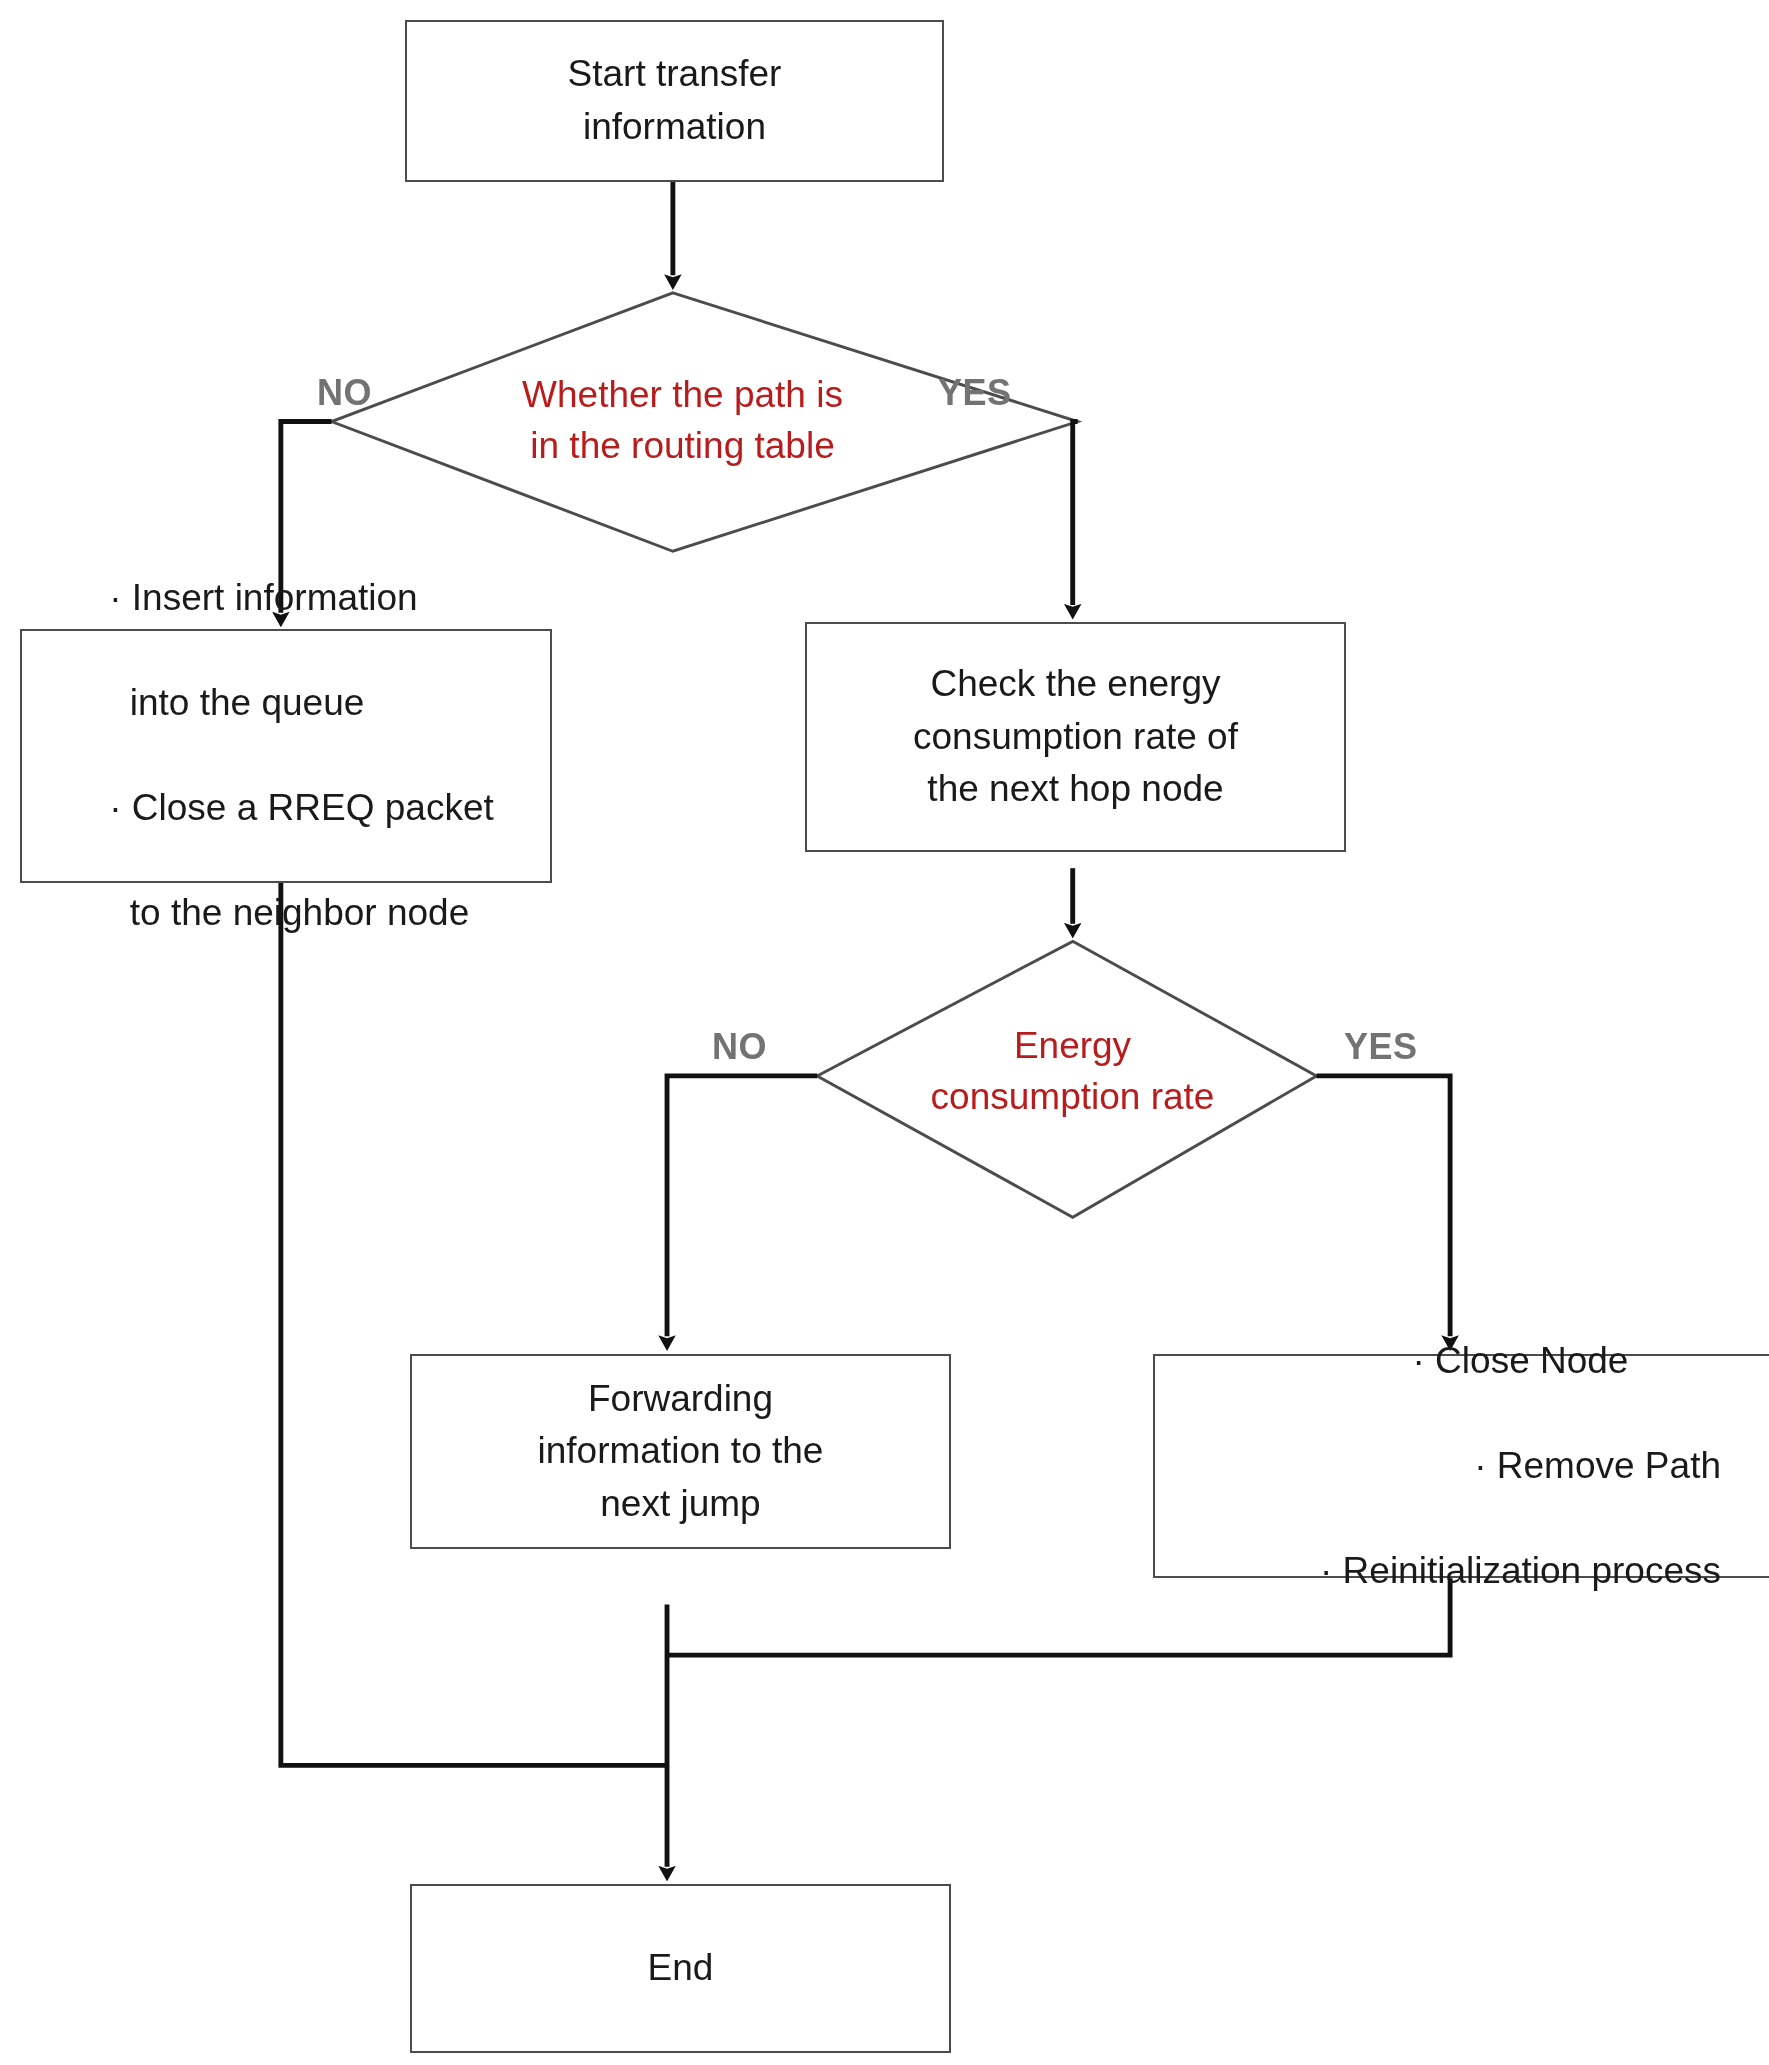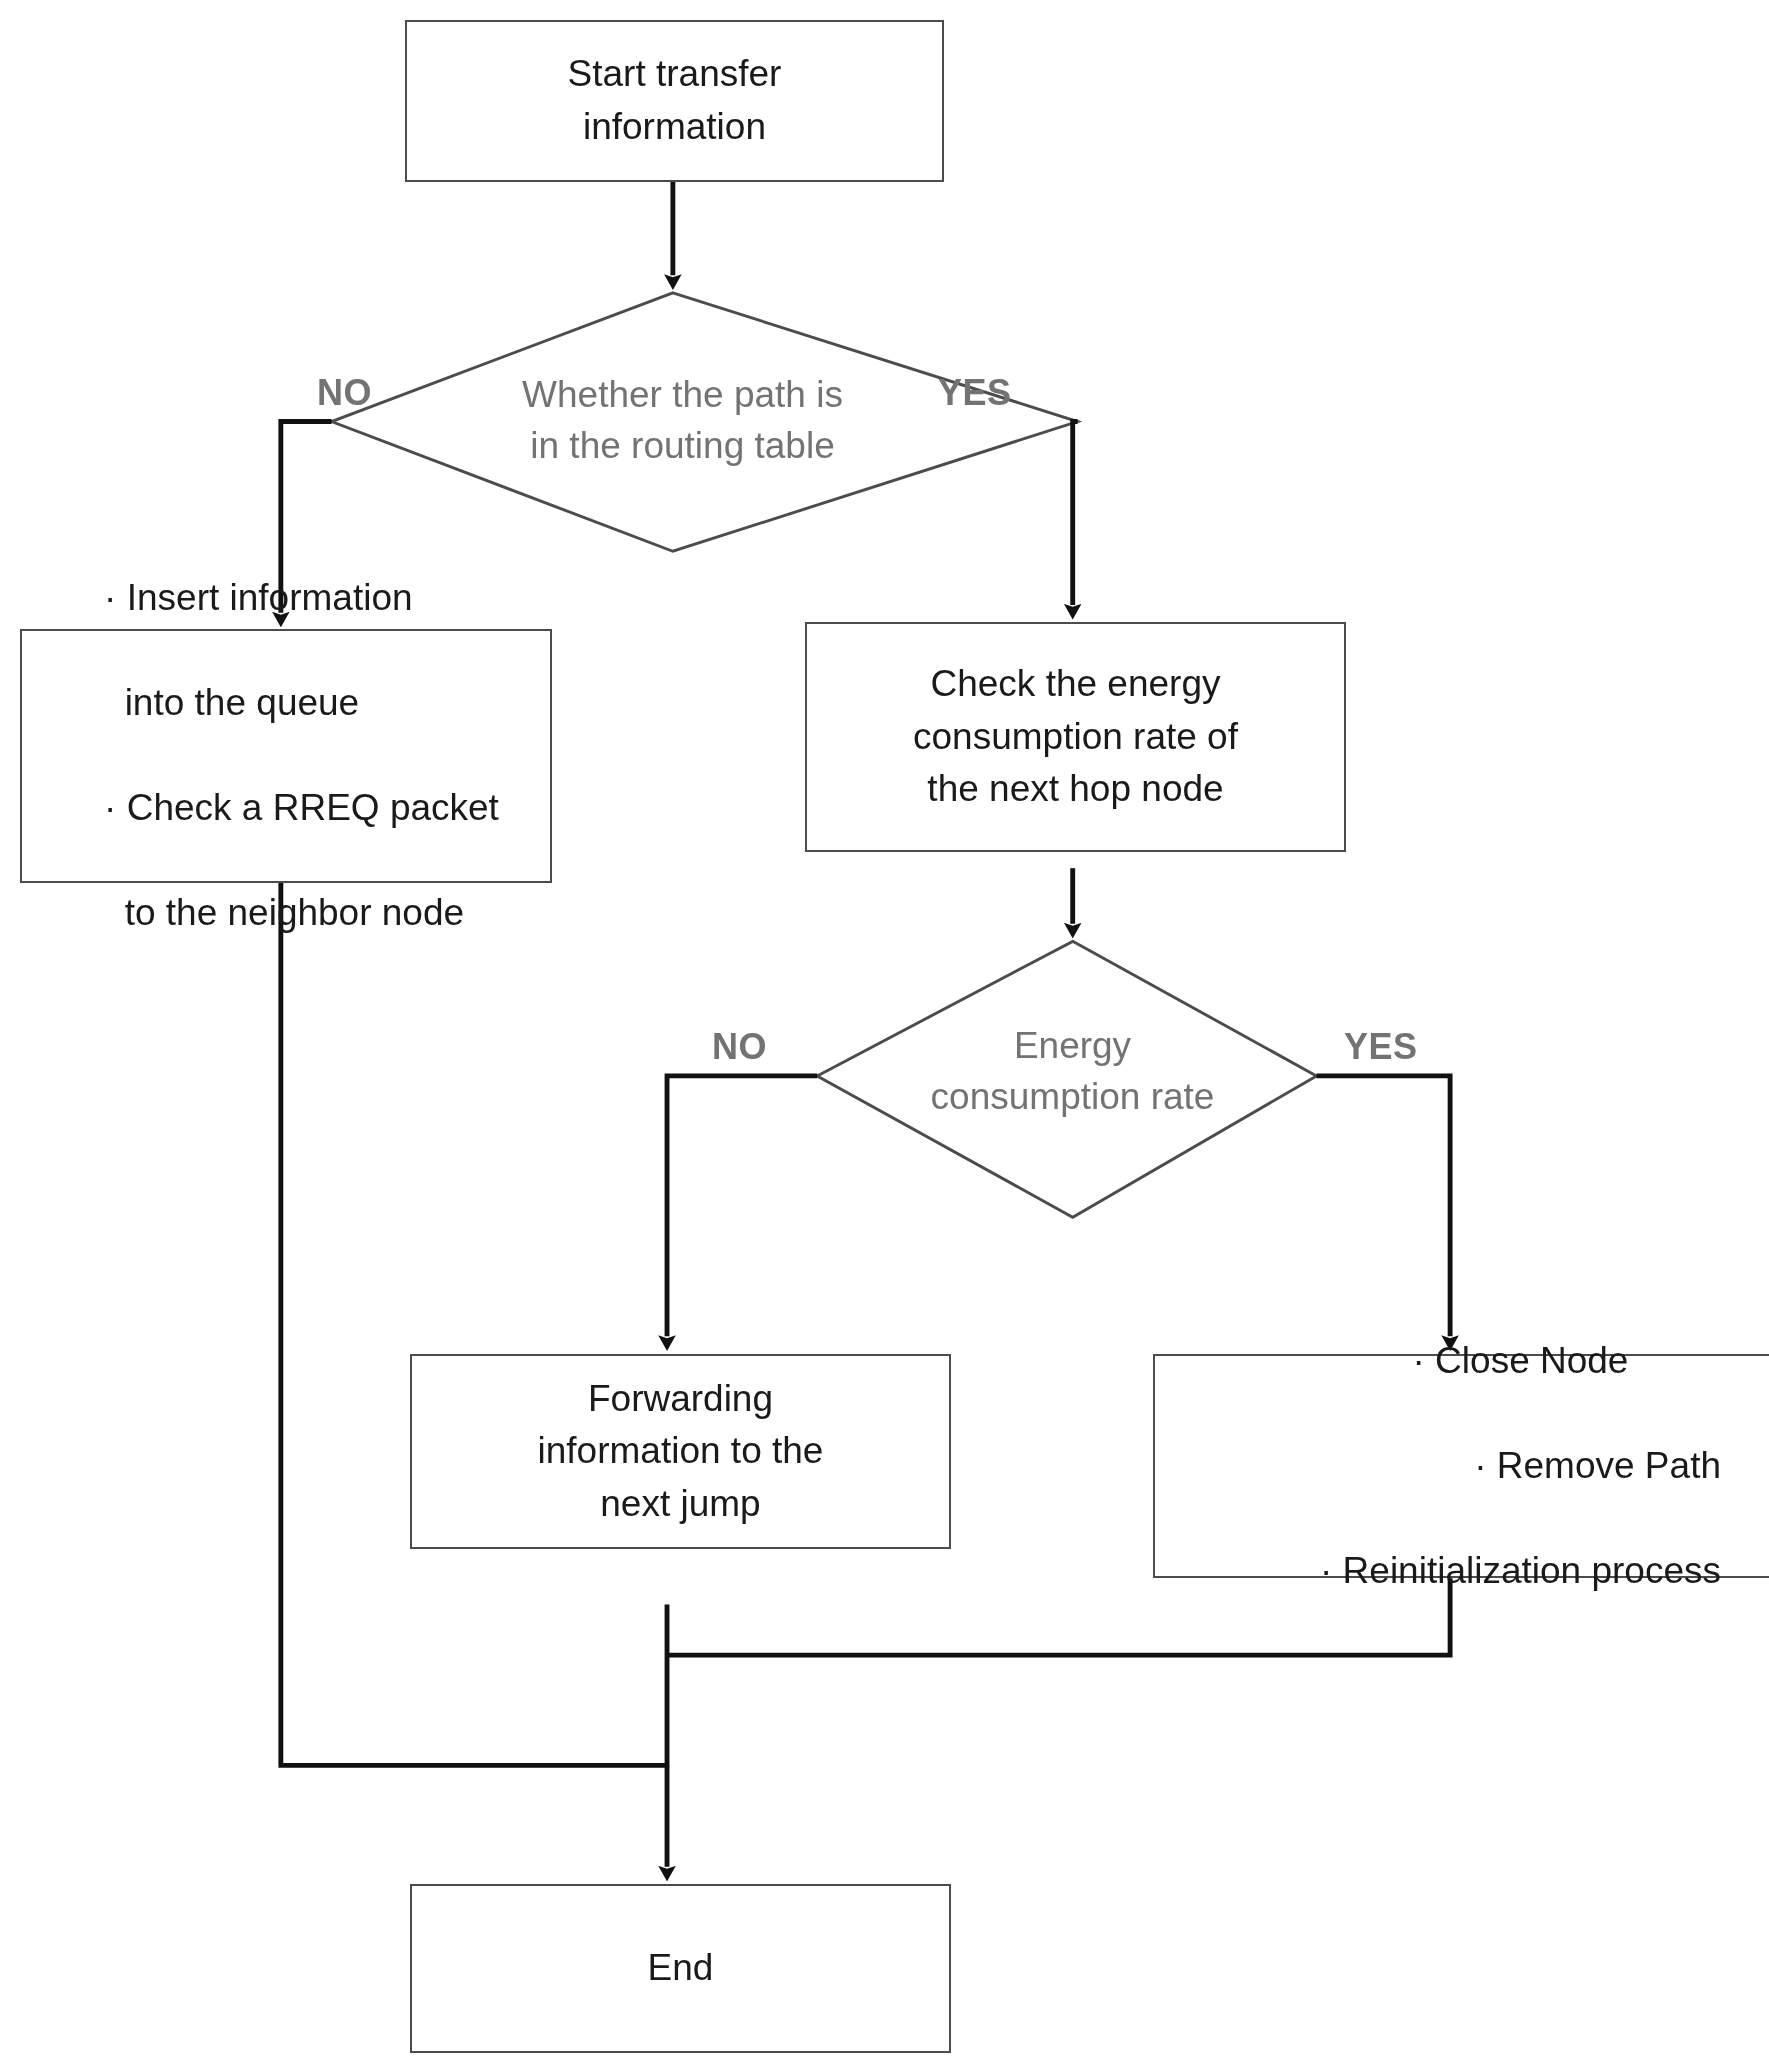--- a/index.html
+++ b/index.html
@@ -36,21 +36,21 @@
     line-height: 1.42;
     white-space: pre-line;
   }
   .proc {
     border: 2.9px solid #4c4c4c;
     background: #ffffff;
   }
   .decision-label {
     position: absolute;
     text-align: center;
-    color: #737373;
+    color: #b91c1c;
     font-size: 37px;
     line-height: 1.38;
     white-space: pre-line;
     pointer-events: none;
   }
   .edge-label {
     position: absolute;
     font-size: 36px;
     font-weight: bold;
     color: #737373;
@@ -110,21 +110,21 @@
 in the routing table</div>
 
   <div class="edge-label" style="left:317px; top:372px;">NO</div>
 
   <div class="edge-label" style="left:938px; top:372px;">YES</div>
 
   <div class="node proc" style="left:19.5px; top:629px; width:532px; height:254px;">
     <div class="bullets">
       <span>· Insert information</span>
       <span>  into the queue</span>
-      <span>· Check a RREQ packet</span>
+      <span>· Close a RREQ packet</span>
       <span>  to the neighbor node</span>
     </div>
   </div>
 
   <div class="node proc" style="left:805px; top:622px; width:541px; height:230px;">
     <div>Check the energy
 consumption rate of
 the next hop node</div>
   </div>
 

